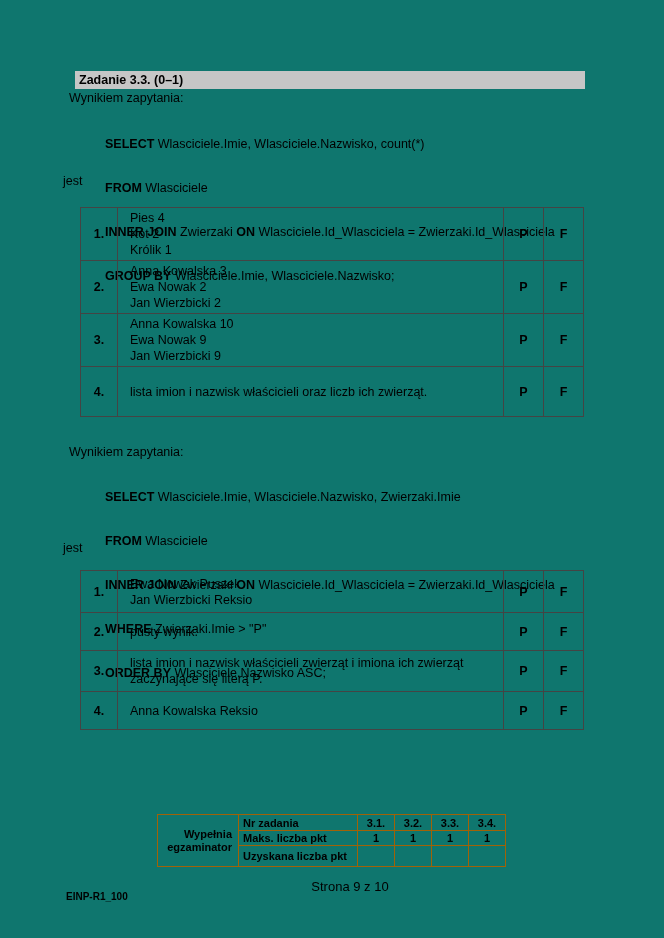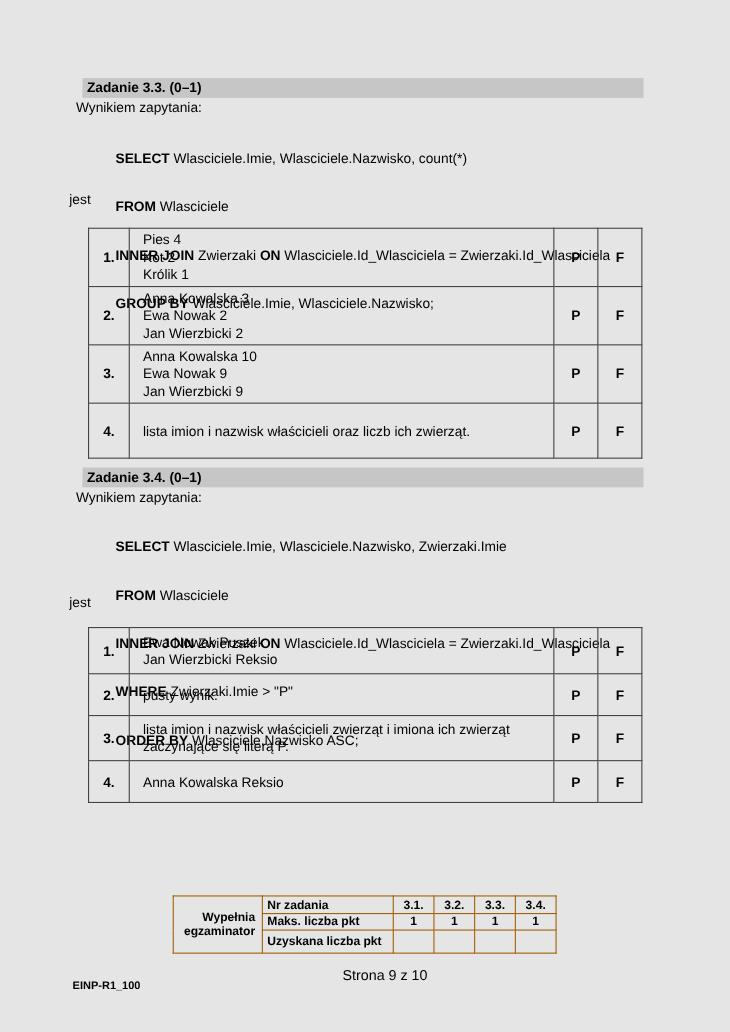--- a/index.html
+++ b/index.html
@@ -1,19 +1,19 @@
 <!DOCTYPE html>
 <html><head>
 <meta charset="utf-8">
 <style>
   * { margin:0; padding:0; box-sizing:border-box; }
   html,body { background:#ffffff; }
   body { font-family:"Liberation Sans", sans-serif; color:#000; }
   #page {
-    position:relative; width:664px; height:938px; background:#e5e5e5;
+    position:relative; width:664px; height:938px; background:#0f766e;
     font-size:12.5px; overflow:hidden;
   }
   .task-header {
     position:absolute; left:75px; width:510px; height:18px;
     background:#c6c6c6; font-weight:bold; font-size:12.5px;
     padding:2px 0 0 4px; line-height:14px;
   }
   .intro { position:absolute; left:69px; line-height:15px; }
   .sql { position:absolute; left:105px; white-space:pre-wrap; }
   .sql-line { line-height:16px; }
@@ -104,21 +104,20 @@
       <td class="num">4.</td>
       <td class="content">
         <div>lista imion i nazwisk właścicieli oraz liczb ich zwierząt.</div>
       </td>
       <td class="pf">P</td>
       <td class="pf">F</td>
     </tr>
   </tbody>
     </table>
 
-  <div id="bar2" class="task-header">Zadanie 3.4. (0–1)</div>
   <div id="intro2" class="intro">Wynikiem zapytania:</div>
   <div id="sql2" class="sql">
     <div class="sql-line"><span class="kw">SELECT</span><span> Wlasciciele.Imie, Wlasciciele.Nazwisko, Zwierzaki.Imie</span></div>
     <div class="sql-line"><span class="kw">FROM</span><span> Wlasciciele</span></div>
     <div class="sql-line"><span class="kw">INNER JOIN</span><span> Zwierzaki </span><span class="kw">ON</span><span> Wlasciciele.Id_Wlasciciela = Zwierzaki.Id_Wlasciciela</span></div>
     <div class="sql-line"><span class="kw">WHERE</span><span> Zwierzaki.Imie &gt; "P"</span></div>
     <div class="sql-line"><span class="kw">ORDER BY</span><span> Wlasciciele.Nazwisko ASC;</span></div>
   </div>
   <div id="jest2" class="jest">jest</div>
 

